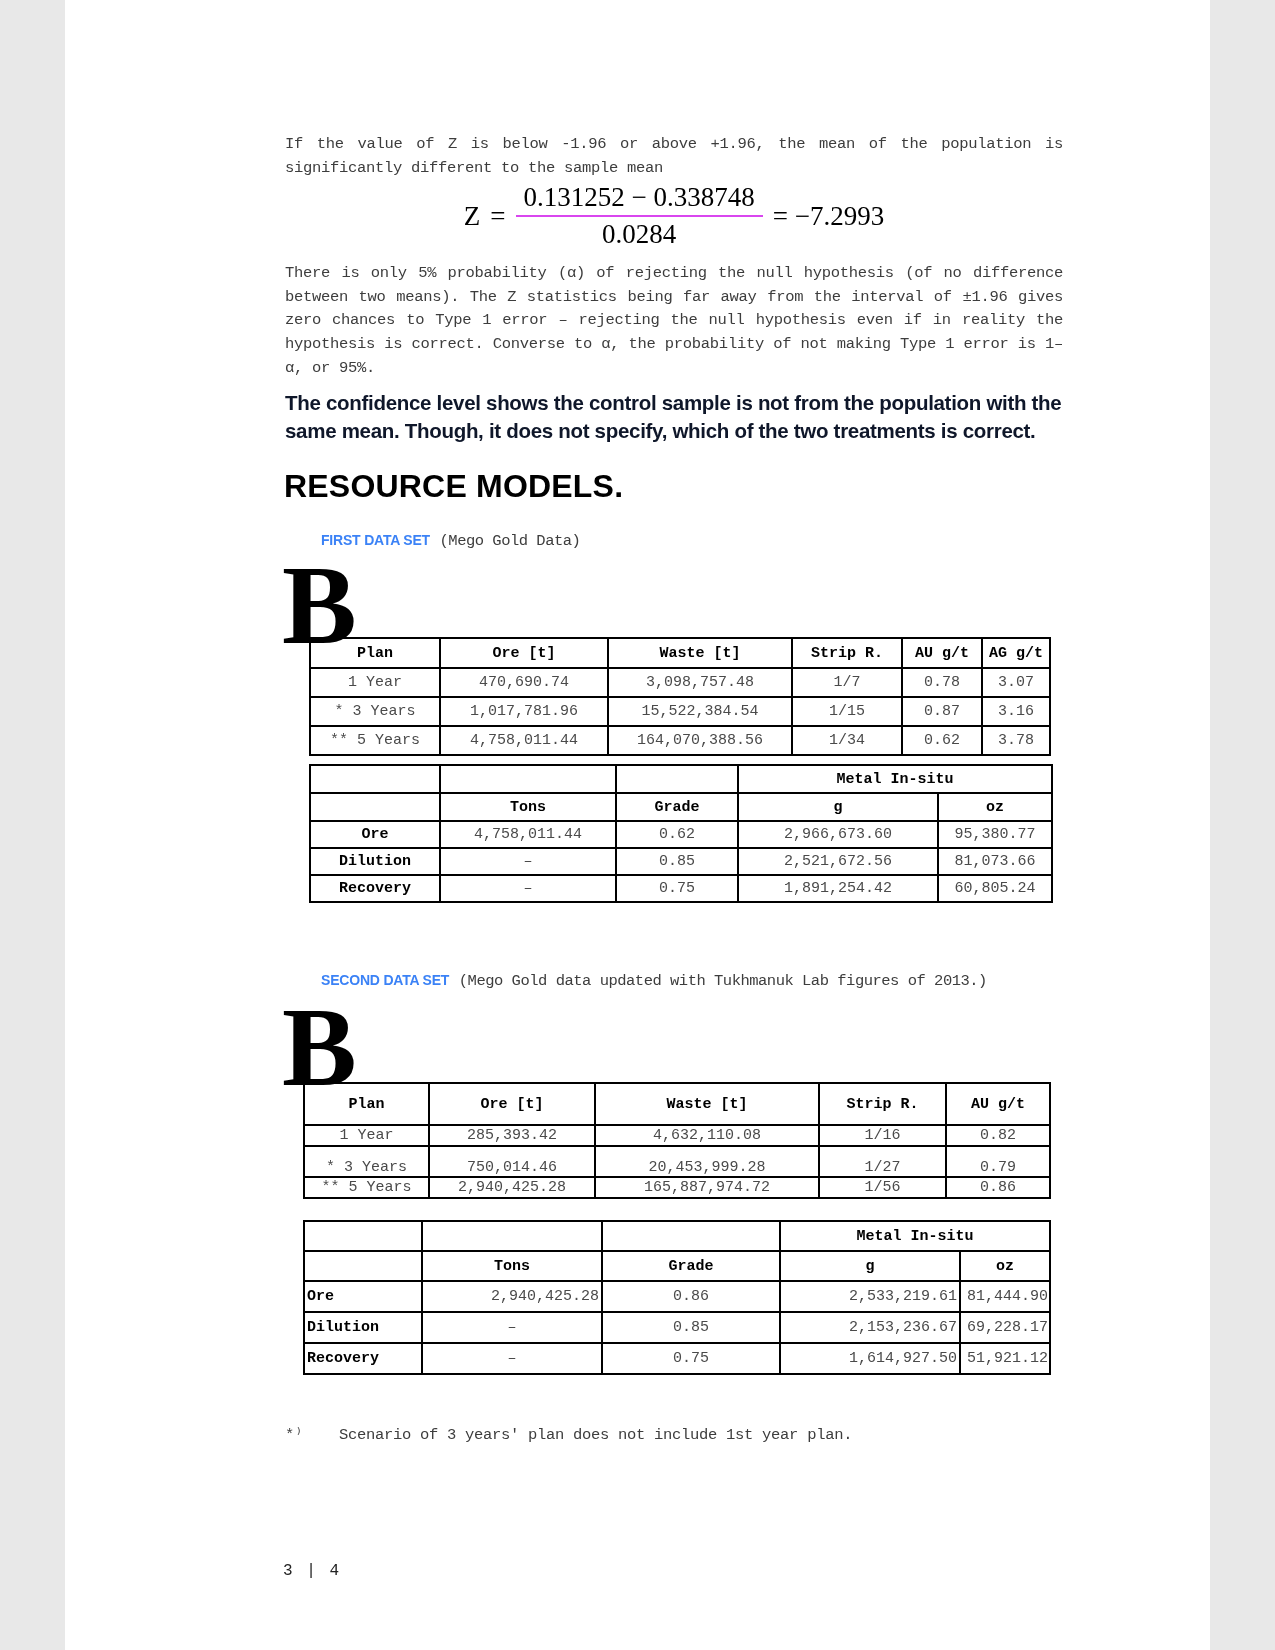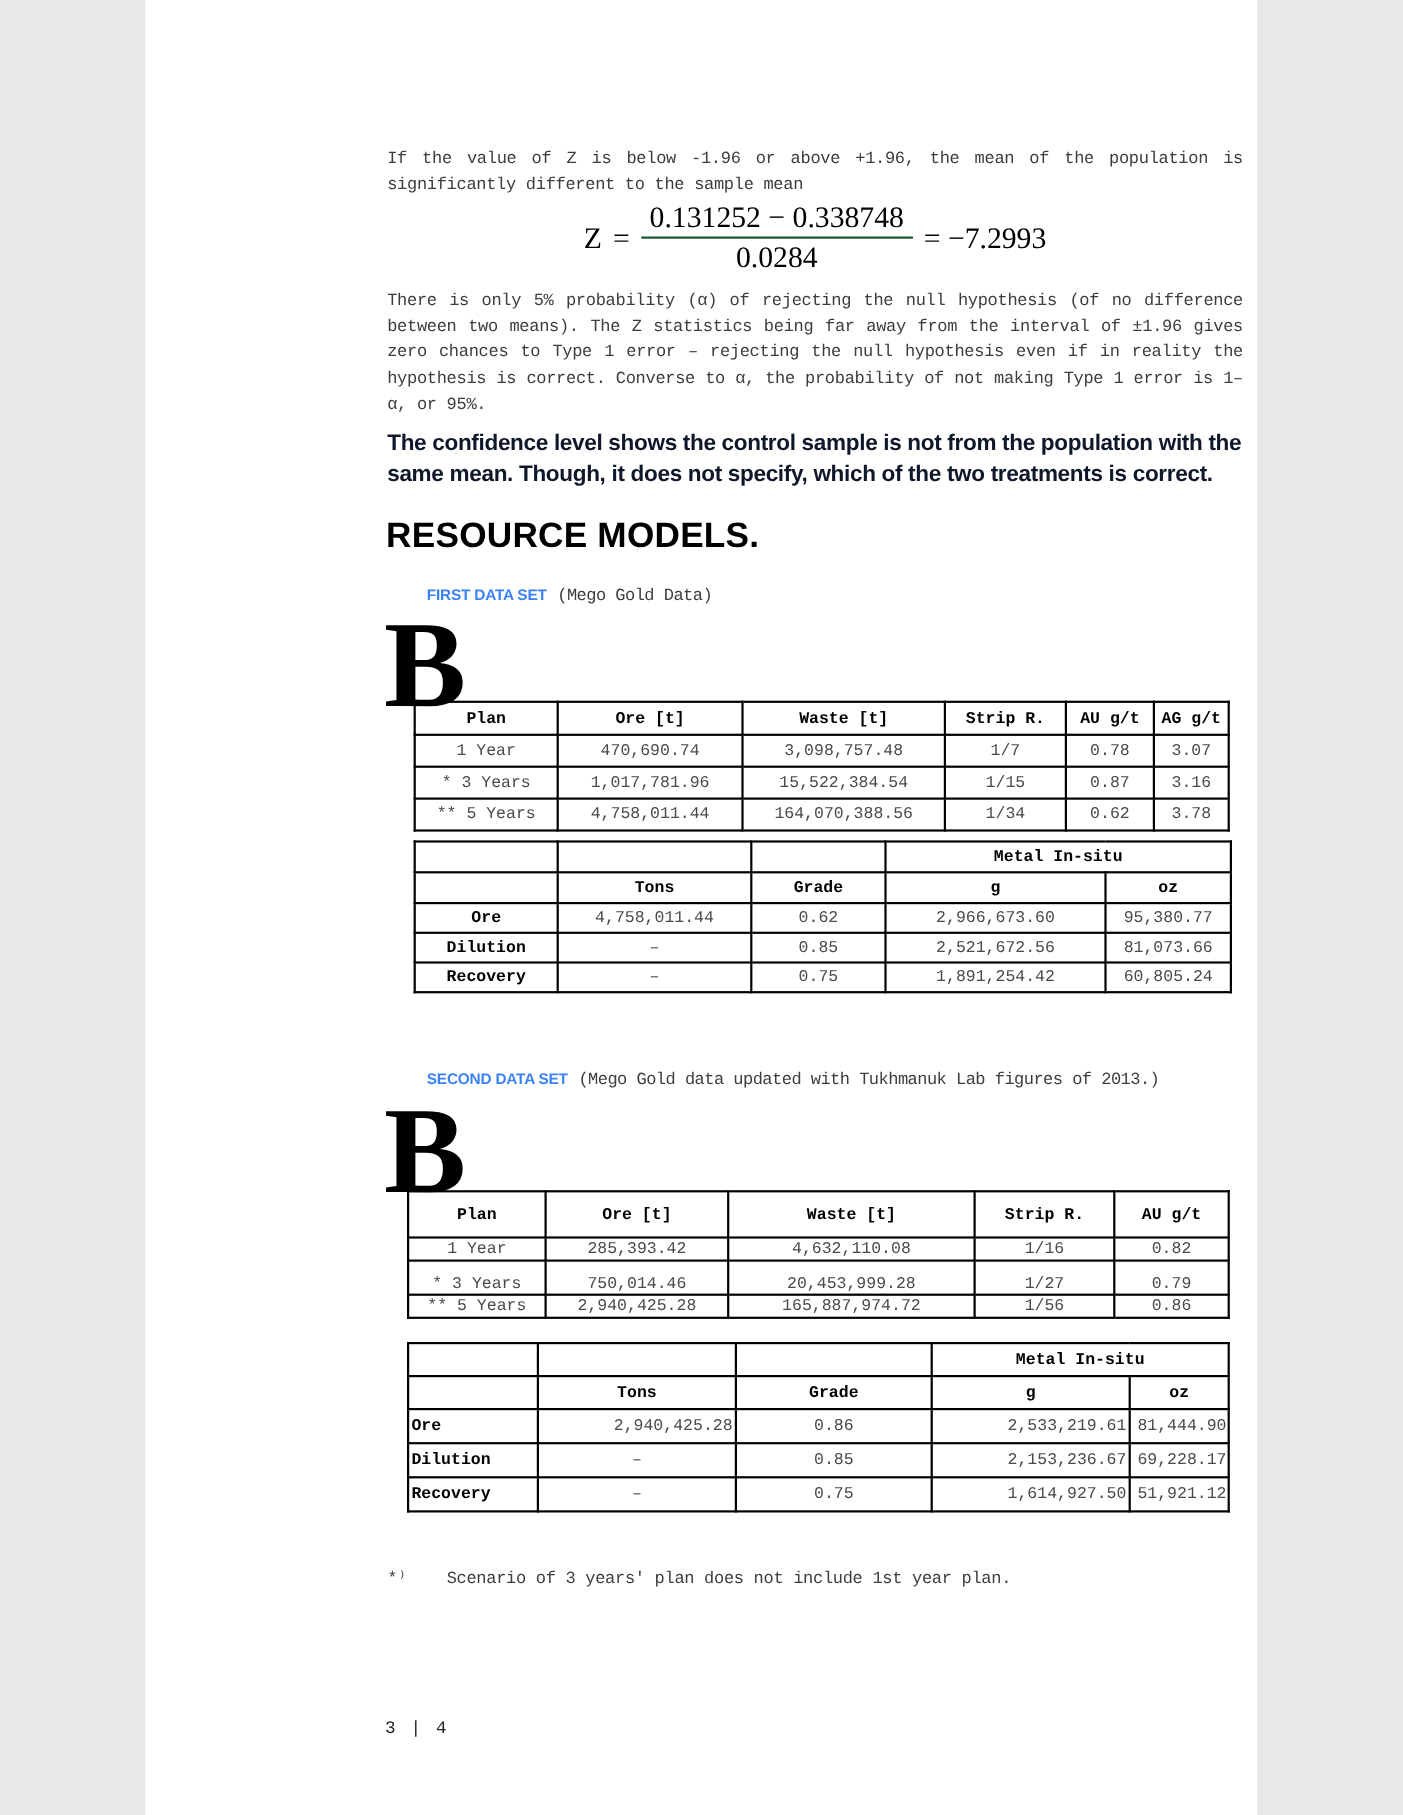--- a/index.html
+++ b/index.html
@@ -1,31 +1,31 @@
 <!DOCTYPE html>
 <html><head>
 <meta charset="utf-8">
 <style>
   html,body { margin:0; padding:0; background:#e8e8e8; }
   .page {
-    position:relative; width:1011px; height:1650px; margin:0 auto;
+    position:relative; width:1145px; height:1650px; margin:0 auto;
     background:#ffffff; font-family:"Liberation Mono", monospace; color:#333;
     overflow:hidden;
   }
   .abs { position:absolute; }
   .mono-para {
     font-size:15.5px; line-height:23.7px; text-align:justify;
     letter-spacing:-0.3px; color:#3d3d3d;
   }
   .formula {
     display:flex; justify-content:center; align-items:center; gap:10px;
     font-family:"Liberation Serif", serif; font-size:27px; color:#000;
   }
   .formula .frac { display:inline-flex; flex-direction:column; text-align:center; }
-  .formula .num { border-bottom:2px solid #14532d; padding:0 8px 2px 8px; }
+  .formula .num { border-bottom:2px solid #d946ef; padding:0 8px 2px 8px; }
   .formula .den { padding-top:2px;text-align:center; }
   .bold-para {
     font-family:"Liberation Sans", sans-serif; font-weight:bold;
     font-size:20.5px; line-height:28px; color:#0f172a; letter-spacing:-0.3px;
   }
   .h1 {
     font-family:"Liberation Sans", sans-serif; font-weight:900;
     font-size:32px; letter-spacing:0.2px; color:#000;
   }
   .sec-head { white-space:nowrap; }

